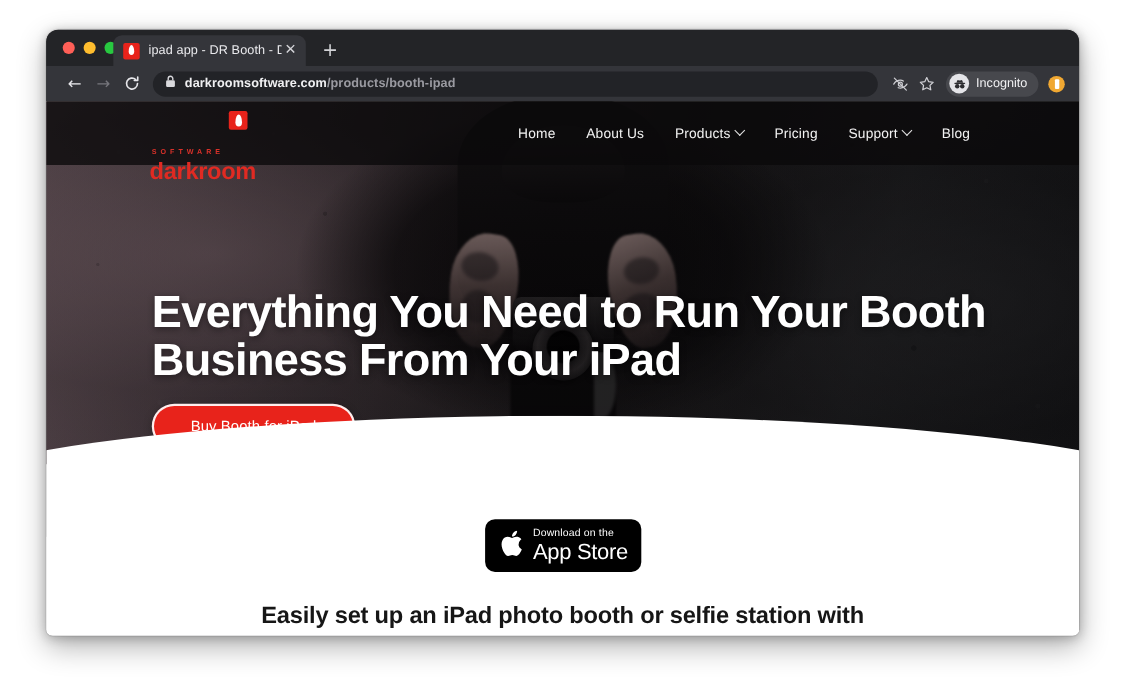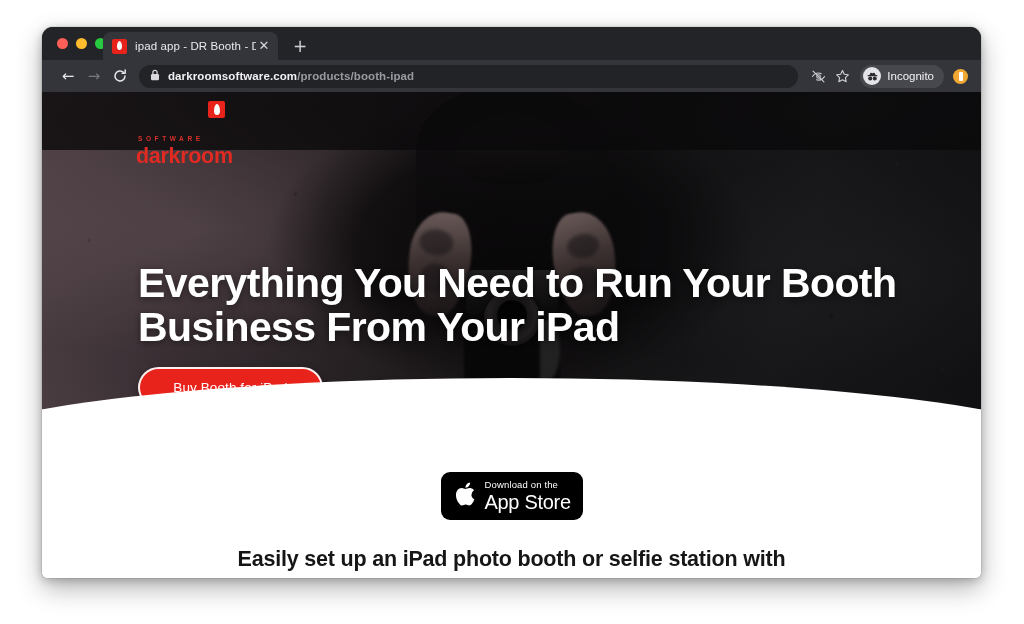--- a/index.html
+++ b/index.html
@@ -552,20 +552,42 @@
       <div id="hero-overlay"></div>
     </div>
 
     <div id="site-header">
       <div id="site-logo">
         <div id="logo-mark"></div>
         <div id="logo-wordmark">darkroom</div>
         <div id="logo-subtext">SOFTWARE</div>
       </div>
 
+      <div id="site-nav">
+        <div class="nav-link">
+          <span>Home</span>
+        </div>
+        <div class="nav-link">
+          <span>About Us</span>
+        </div>
+        <div class="nav-link">
+          <span>Products</span>
+          <span class="chev"></span>
+        </div>
+        <div class="nav-link">
+          <span>Pricing</span>
+        </div>
+        <div class="nav-link">
+          <span>Support</span>
+          <span class="chev"></span>
+        </div>
+        <div class="nav-link">
+          <span>Blog</span>
+        </div>
+      </div>
 
     </div>
 
     <div id="hero-headline">Everything You Need to Run Your Booth Business From Your iPad</div>
     <div id="hero-cta">Buy Booth for iPad</div>
 
     <div id="curve-section">
       <div id="curve-shape"></div>
       <div id="white-fill"></div>
     </div>

